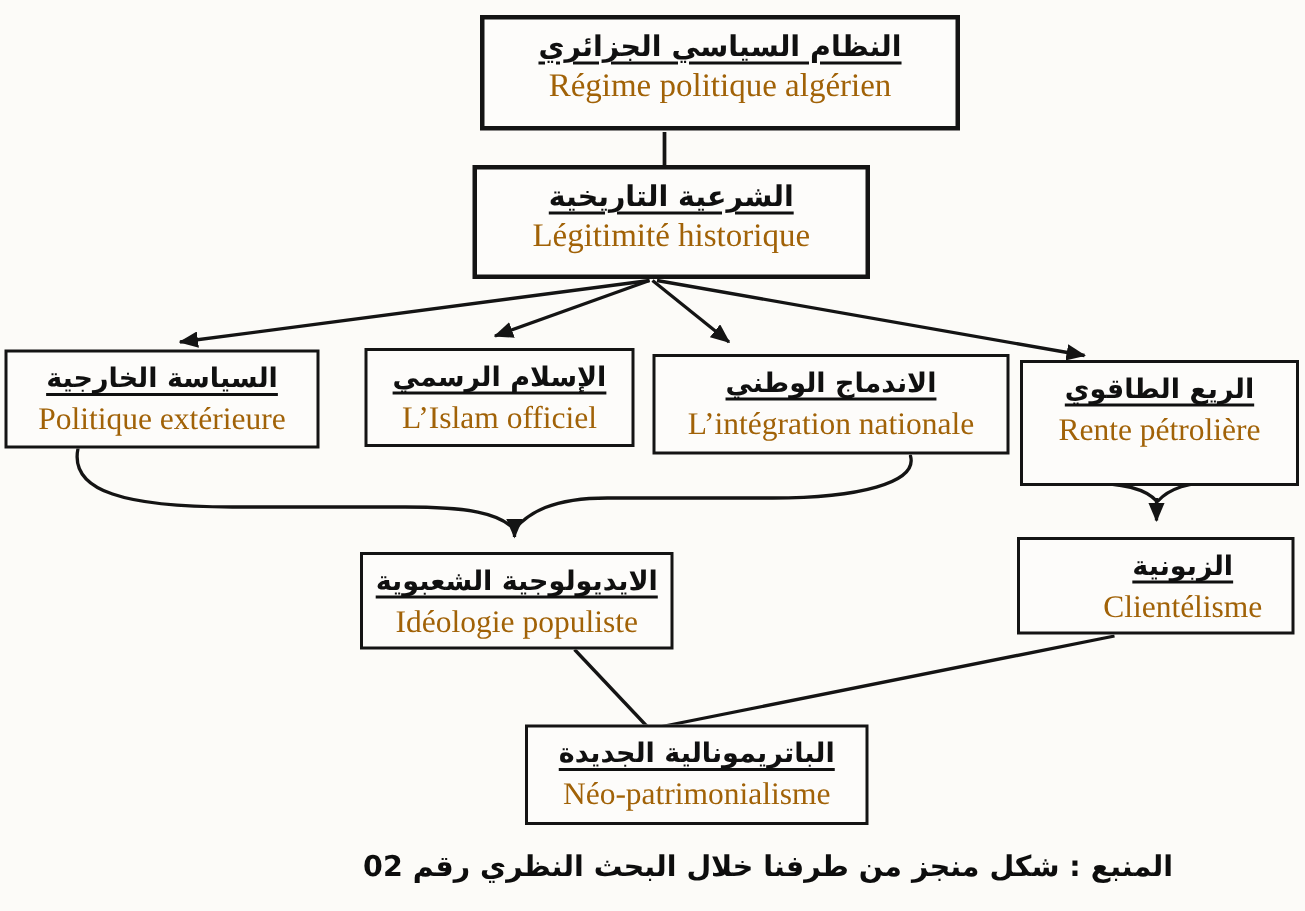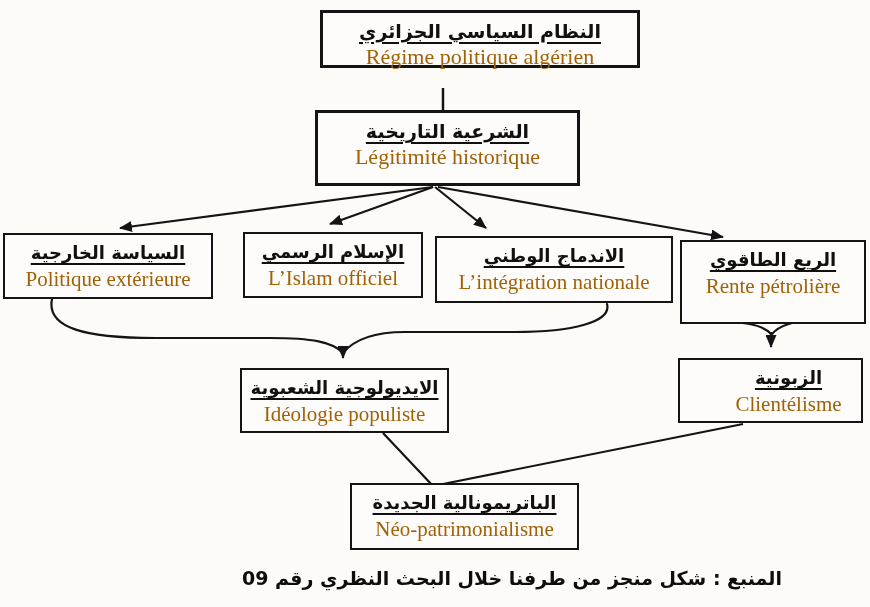--- a/index.html
+++ b/index.html
@@ -41,21 +41,21 @@
   .fr{
     font-family:"Liberation Serif","DejaVu Serif",serif;
     font-size:21px;
     line-height:26px;
     color:#a16207;
     white-space:nowrap;
   }
   .node-regime .fr, .node-legitimite .fr{font-size:22px;}
   .node-regime .ar, .node-legitimite .ar{font-size:19px;}
   
-  .node-regime       {left:320px;top:10px; width:320px;height:58px;}
+  .node-regime       {left:320px;top:10px; width:320px;height:77px;}
   .node-legitimite   {left:315px;top:110px;width:265px;height:76px;}
   .node-politique-ext{left:3px;  top:233px;width:210px;height:66px;}
   .node-islam        {left:243px;top:232px;width:180px;height:66px;}
   .node-integration  {left:435px;top:236px;width:238px;height:67px;}
   .node-rente        {left:680px;top:240px;width:186px;height:84px;}
   .node-ideologie    {left:240px;top:368px;width:209px;height:65px;}
   .node-clientelisme {left:678px;top:358px;width:185px;height:65px;padding-left:36px;}
   .node-neo          {left:350px;top:483px;width:229px;height:67px;}
   .caption{
     position:absolute;
@@ -136,15 +136,15 @@
   <div class="node node-clientelisme">
     <div class="ar" dir="rtl">الزبونية</div>
     <div class="fr">Clientélisme</div>
   </div>
 
   <div class="node node-neo">
     <div class="ar" dir="rtl">الباتريمونالية الجديدة</div>
     <div class="fr">Néo-patrimonialisme</div>
   </div>
 
-  <div class="caption" dir="rtl">المنبع : شكل منجز من طرفنا خلال البحث النظري رقم 09</div>
+  <div class="caption" dir="rtl">المنبع : شكل منجز من طرفنا خلال البحث النظري رقم 02</div>
 
 </div>
 
 </body></html>

